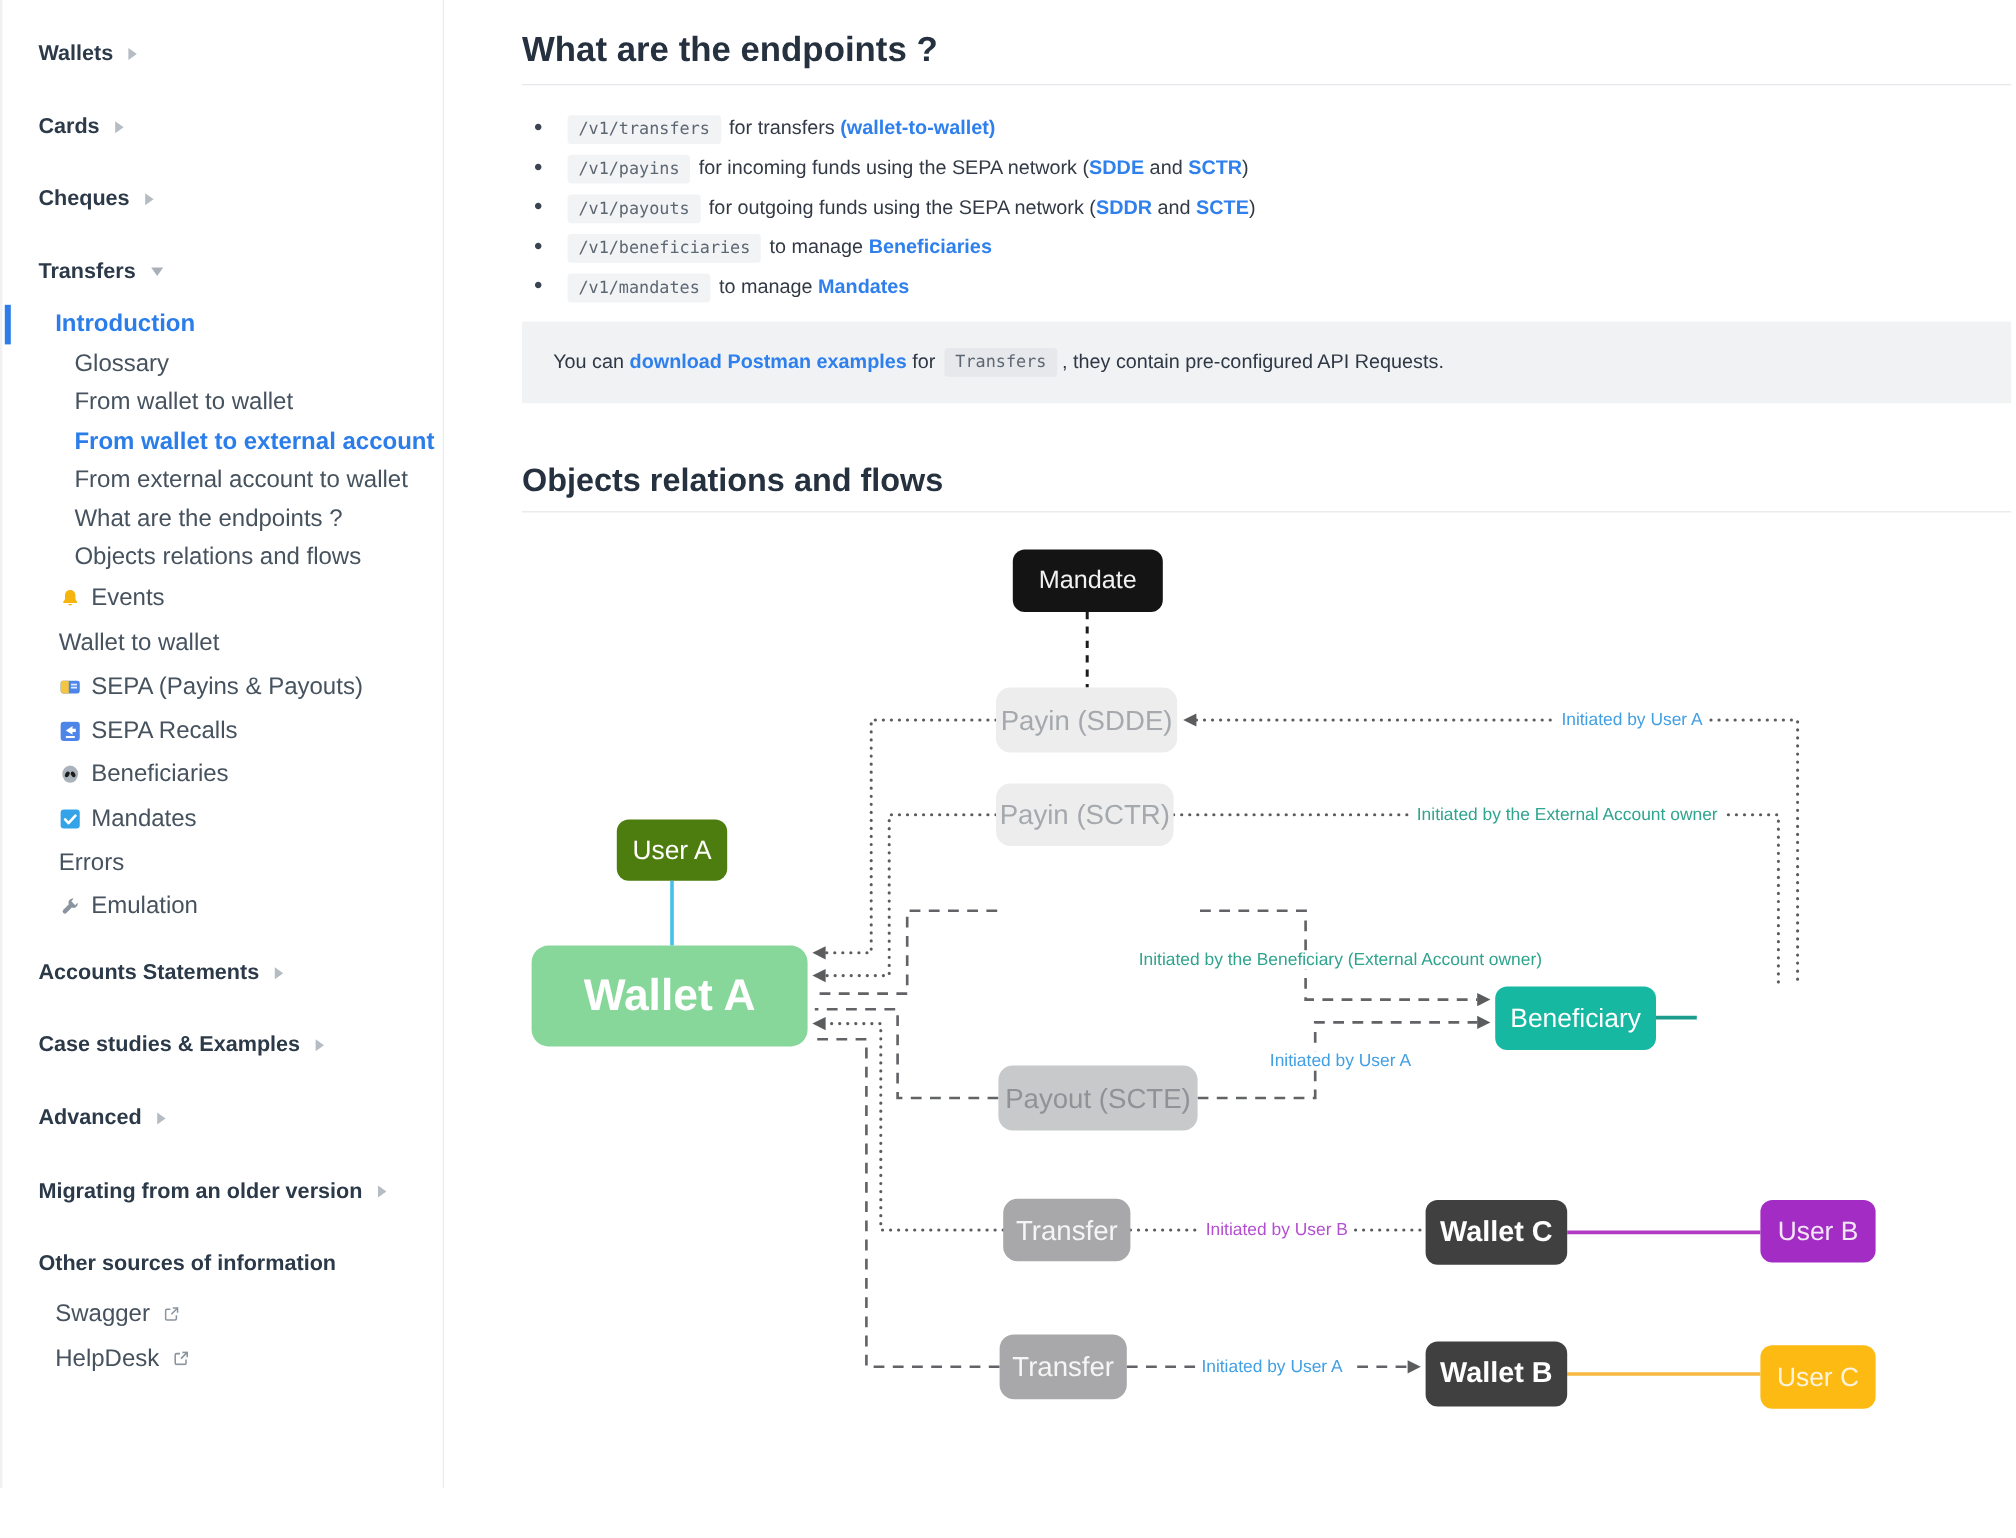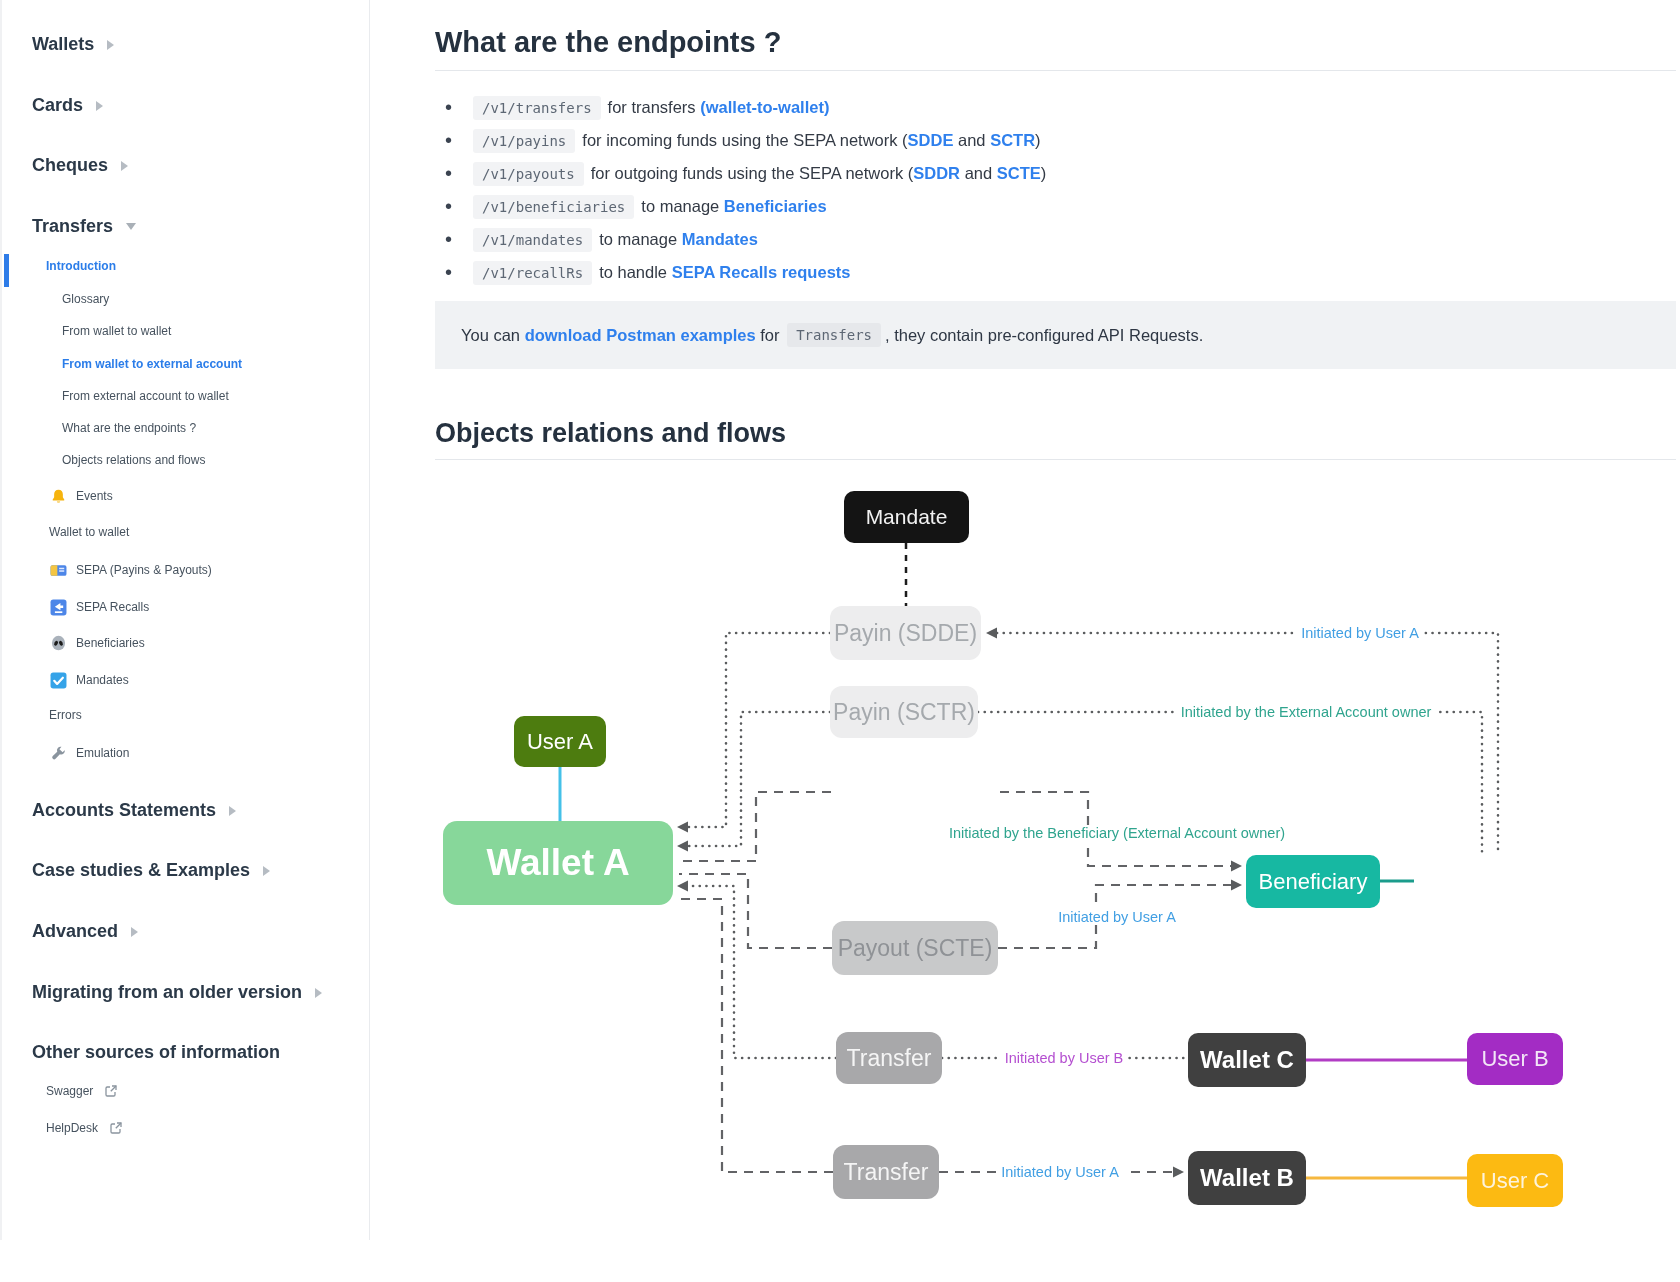--- a/index.html
+++ b/index.html
@@ -7,21 +7,21 @@
     font-family:"Liberation Sans", sans-serif; color:#2e3744; }
   .page { position:relative; width:1680px; height:1240px; overflow:hidden; background:#fff; }
 
   
   .sidebar { position:absolute; left:0; top:0; width:370px; height:1282px;
     border-right:1px solid #e9ebee; border-left:2px solid #f0f1f3; background:#fff; }
   .active-bar { position:absolute; left:2px; top:254px; width:5px; height:33px; background:#2e7ce8; }
   .sb-sec { position:absolute; left:30px; display:flex; align-items:center; gap:13px;
     font-size:18px; font-weight:bold; color:#2b3948; cursor:pointer; white-space:nowrap; }
   .sb-item { position:absolute; display:flex; align-items:center; gap:9px;
-    font-size:12px; color:#46525e; cursor:pointer; white-space:nowrap; }
+    font-size:20px; color:#46525e; cursor:pointer; white-space:nowrap; }
   .lvl1 { left:47px; }
   .lvl2 { left:60px; }
   .sb-item.active { color:#2b7de9; font-weight:bold; left:44px; }
   .sb-item.linked { color:#2b7de9; font-weight:bold; }
   .chev-r { width:0; height:0; border-left:7px solid #b6bcc3;
     border-top:5px solid transparent; border-bottom:5px solid transparent; }
   .chev-d { width:0; height:0; border-top:7px solid #a9b0b7;
     border-left:5px solid transparent; border-right:5px solid transparent; }
   .sb-ico { width:18px; height:18px; display:inline-flex; align-items:center; justify-content:center; }
   .sb-ico svg { width:17px; height:17px; }
@@ -263,28 +263,20 @@
         <span class="seg"></span>
       </li>
       <li>
         <code class="chip">/v1/mandates</code>
         <span class="seg">to manage </span>
         <a class="lnk">Mandates</a>
         <span class="seg"></span>
         <a class="lnk"></a>
         <span class="seg"></span>
       </li>
-      <li>
-        <code class="chip">/v1/recallRs</code>
-        <span class="seg">to handle </span>
-        <a class="lnk">SEPA Recalls requests</a>
-        <span class="seg"></span>
-        <a class="lnk"></a>
-        <span class="seg"></span>
-      </li>
     </ul>
 
     <div class="note">
       <span class="seg">You can </span>
       <a class="lnk">download Postman examples</a>
       <span class="seg"> for </span>
       <code class="chip">Transfers</code>
       <span class="seg">, they contain pre-configured API Requests.</span>
     </div>
 

